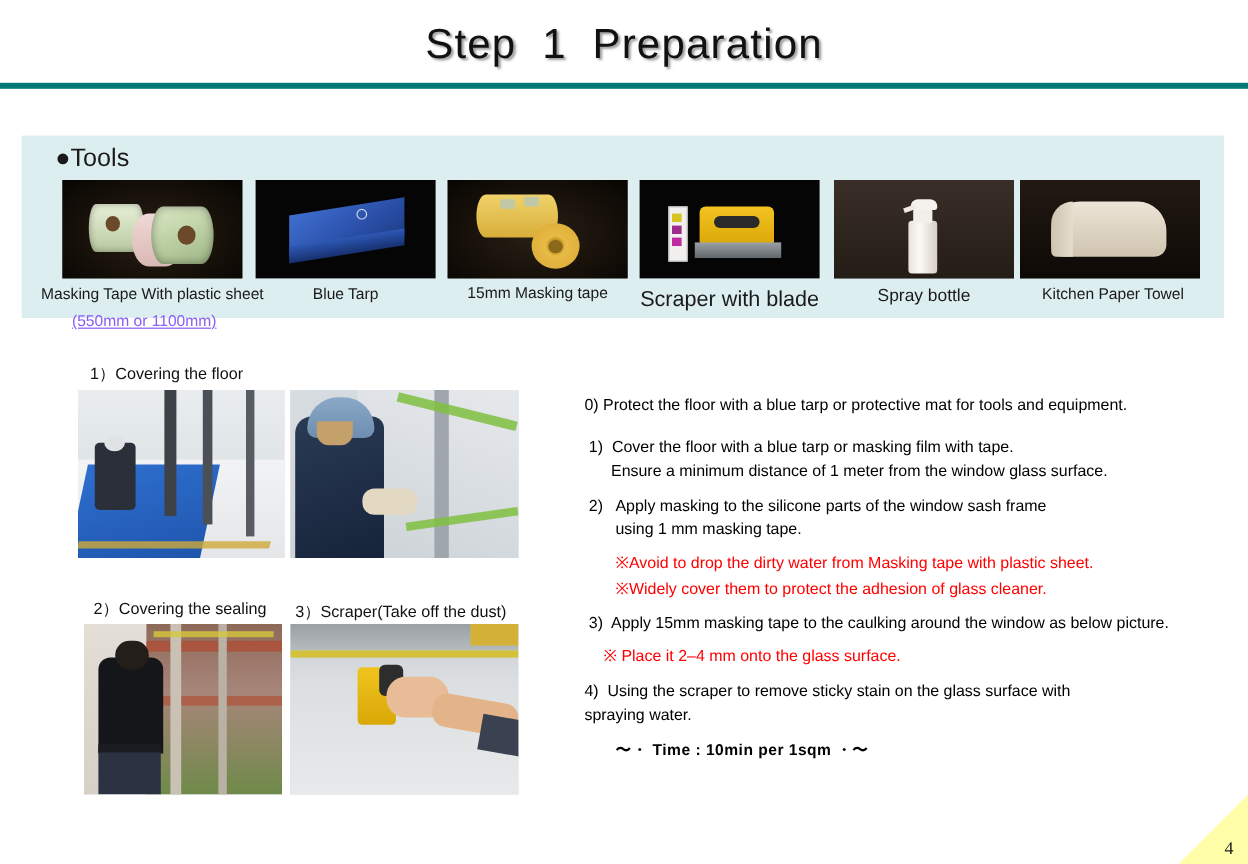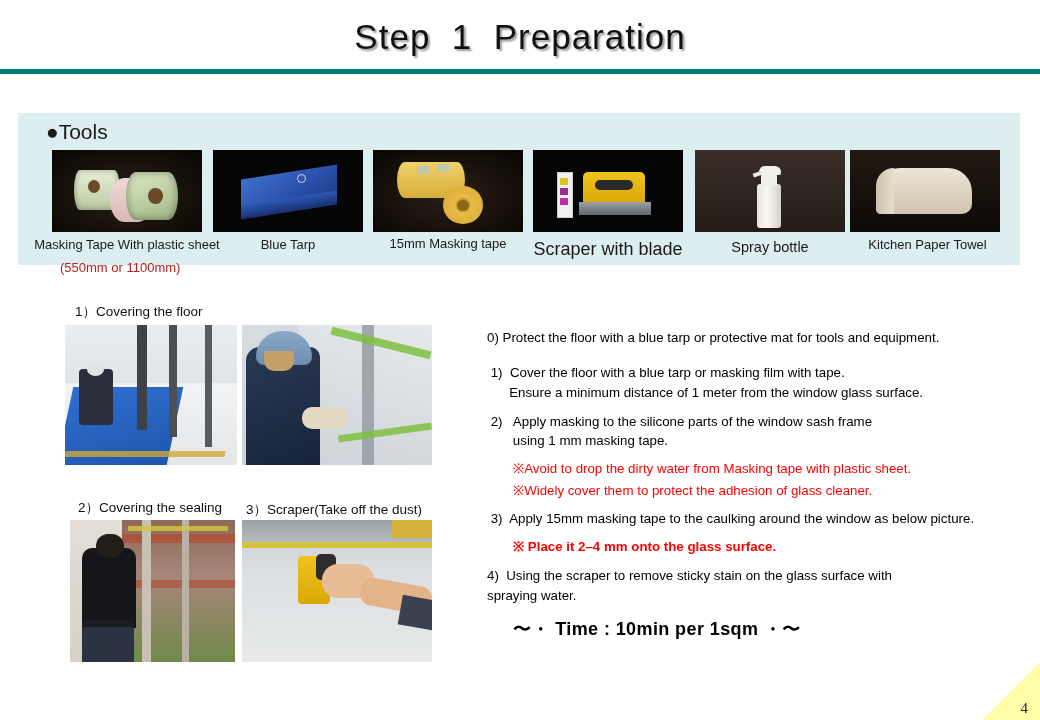--- a/index.html
+++ b/index.html
@@ -69,22 +69,23 @@
     font-size: 13px;
     color: #1a1a1a;
     text-align: center;
     white-space: nowrap;
   }
   #tool-subcaption {
     position: absolute;
     left: 60px;
     top: 260px;
     font-size: 13px;
-    color: #b91c1c;
+    color: #8b5cf6;
     white-space: nowrap;
+    text-decoration: underline;
   }
 
   
   .step-caption {
     position: absolute;
     font-size: 13.5px;
     color: #111111;
     white-space: nowrap;
   }
   .step-photo {
@@ -104,21 +105,21 @@
     font-size: 13.3px;
     line-height: 1.45;
     color: #000000;
     white-space: pre;
   }
   .ins-line.red {
     color: #ff0000;
   }
   .ins-line.timeline {
     font-weight: bold;
-    font-size: 18px;
+    font-size: 13px;
     letter-spacing: 0.4px;
   }
 
   
   #corner-triangle {
     position: absolute;
     right: 0;
     bottom: 0;
     width: 0;
     height: 0;
@@ -261,20 +262,20 @@
 
 <div id="instructions">
     <div class="ins-line">0) Protect the floor with a blue tarp or protective mat for tools and equipment.</div>
     <div class="ins-line" style="margin-top: 16px;"> 1)  Cover the floor with a blue tarp or masking film with tape.</div>
     <div class="ins-line">      Ensure a minimum distance of 1 meter from the window glass surface.</div>
     <div class="ins-line" style="margin-top: 10px;"> 2)   Apply masking to the silicone parts of the window sash frame</div>
     <div class="ins-line">       using 1 mm masking tape.</div>
     <div class="ins-line red" style="margin-left: 26px; margin-top: 9px;">※Avoid to drop the dirty water from Masking tape with plastic sheet.</div>
     <div class="ins-line red" style="margin-left: 26px; margin-top: 2px;">※Widely cover them to protect the adhesion of glass cleaner.</div>
     <div class="ins-line" style="margin-top: 9px;"> 3)  Apply 15mm masking tape to the caulking around the window as below picture.</div>
-    <div class="ins-line red" style="margin-left: 26px; margin-top: 9px; font-weight: bold;">※ Place it 2–4 mm onto the glass surface.</div>
+    <div class="ins-line red" style="margin-left: 16px; margin-top: 9px;">※ Place it 2–4 mm onto the glass surface.</div>
     <div class="ins-line" style="margin-top: 10px;">4)  Using the scraper to remove sticky stain on the glass surface with</div>
     <div class="ins-line">spraying water.</div>
     <div class="ins-line timeline" style="margin-left: 26px; margin-top: 11px;">〜・ Time : 10min per 1sqm ・〜</div>
   </div>
 
 <div id="corner-triangle"></div>
 <div id="page-number">4</div>
 
 </body></html>

